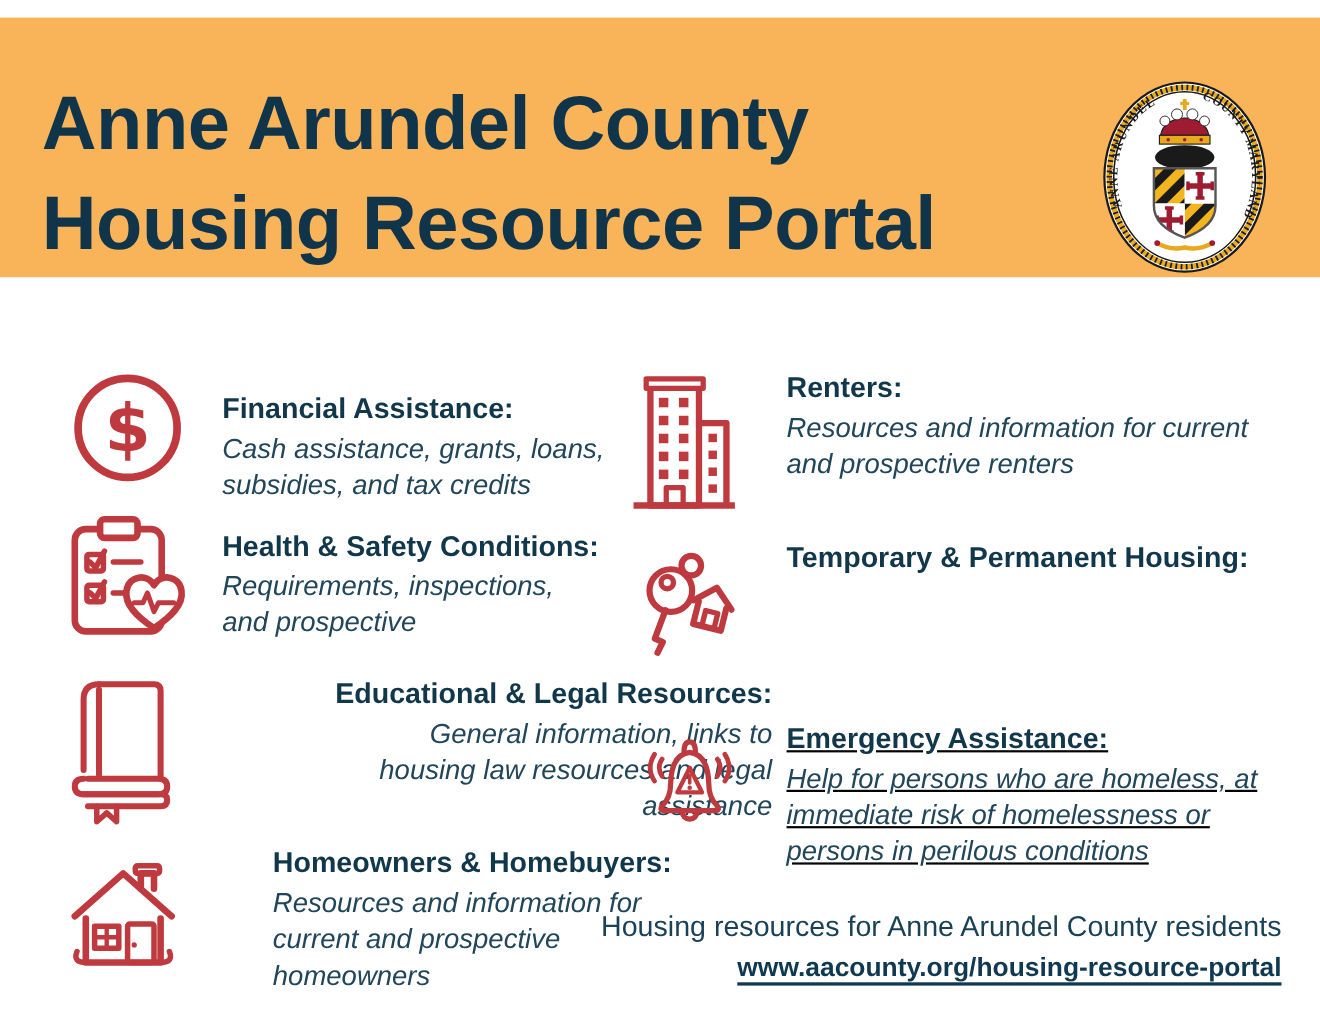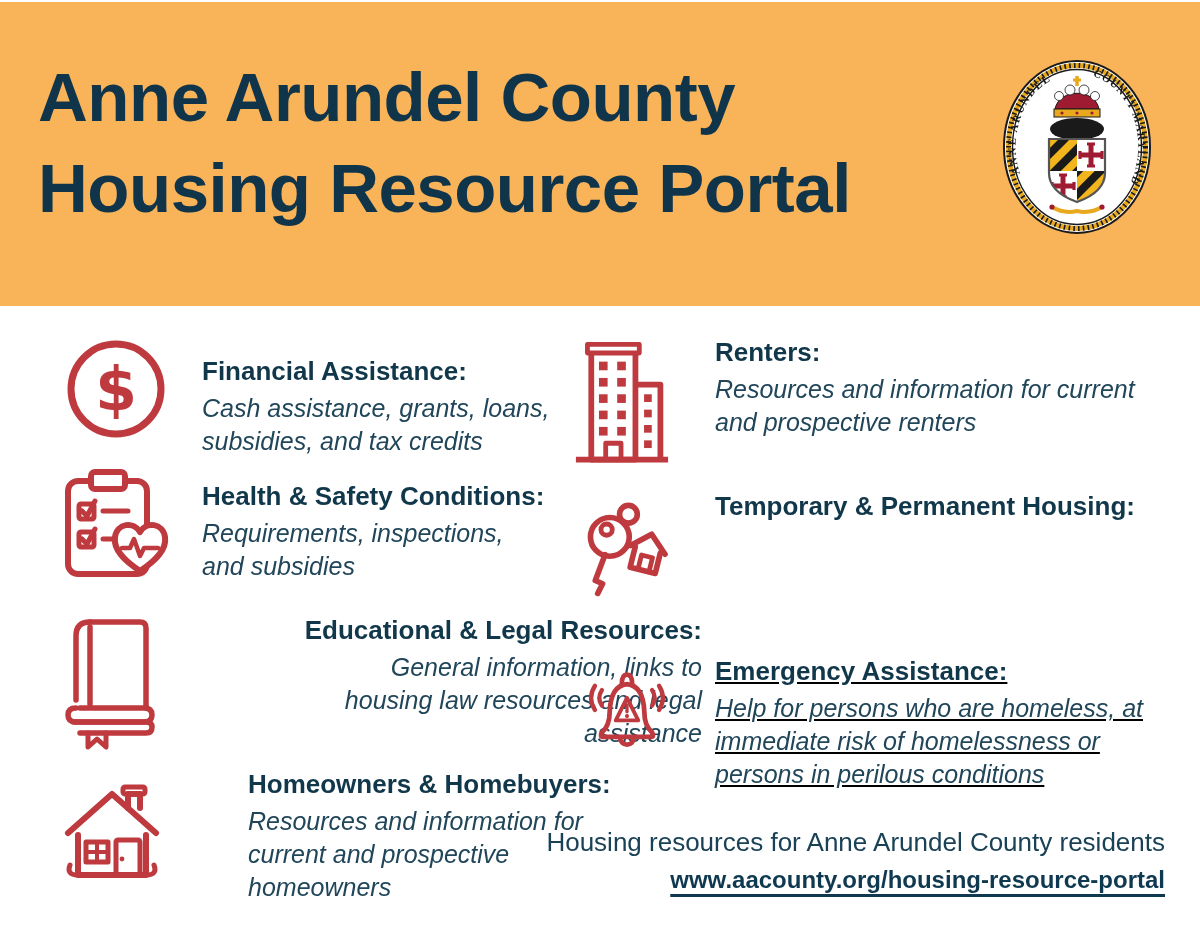--- a/index.html
+++ b/index.html
@@ -2,21 +2,21 @@
 <html><head>
 <meta charset="utf-8">
 <style>
   html,body { margin:0; padding:0; background:#ffffff; }
   .page {
     position:relative; width:1200px; height:927px; background:#ffffff;
     overflow:hidden; font-family:"Liberation Sans", sans-serif;
   }
   
   .header-band {
-    position:absolute; left:0; top:2px; width:1200px; height:304px;
+    position:absolute; left:0; top:16px; width:1200px; height:236px;
     background:#F9B45A;
   }
   .flyer-title {
     position:absolute; left:38px; top:50px; width:930px;
     font-size:69px; font-weight:700; line-height:91px; letter-spacing:-0.5px;
     color:#10354A; white-space:pre-line;
   }
   .seal { position:absolute; left:1002px; top:56px; width:150px; height:178px; }
 
   
@@ -136,21 +136,21 @@
         <rect x="21" y="64" width="15" height="15" rx="2" stroke-width="5"></rect>
         <polyline points="24,71 29,76 37,61" stroke-width="5"></polyline>
         <line x1="45" y1="71" x2="57" y2="71" stroke-width="5"></line>
         <path d="M82 64 C76 53 59 55 57 69 C55 82 67 93 82 103 C97 93 109 82 107 69 C105 55 88 53 82 64 Z" fill="#ffffff"></path>
         <polyline points="64,80 72,80 76,71 82,88 86,80 100,80" stroke-width="4.5"></polyline>
       </g>
     </svg>
     <div class="item-text" style="left:202px; top:480px; width:500px;">
       <div class="item-heading">Health &amp; Safety Conditions:</div>
       <div class="item-body">Requirements, inspections,
-and subsidies</div>
+and prospective</div>
     </div>
   </div>
 
   <div class="item">
     <svg class="item-icon" style="left:60px; top:616px;" width="100" height="134" viewBox="0 0 100 134">
       <g fill="none" stroke="#BE3A3F" stroke-width="5.5" stroke-linecap="round" stroke-linejoin="round">
         <path d="M30 6 H80 Q86 6 86 12 V92"></path>
         <path d="M30 6 Q16 6 16 20 V84"></path>
         <line x1="30" y1="11" x2="30" y2="88"></line>
         <path d="M20 92 H84 Q92 92 92 99 Q92 106 84 106 H16 Q8 106 8 99 Q8 92 16 92"></path>

